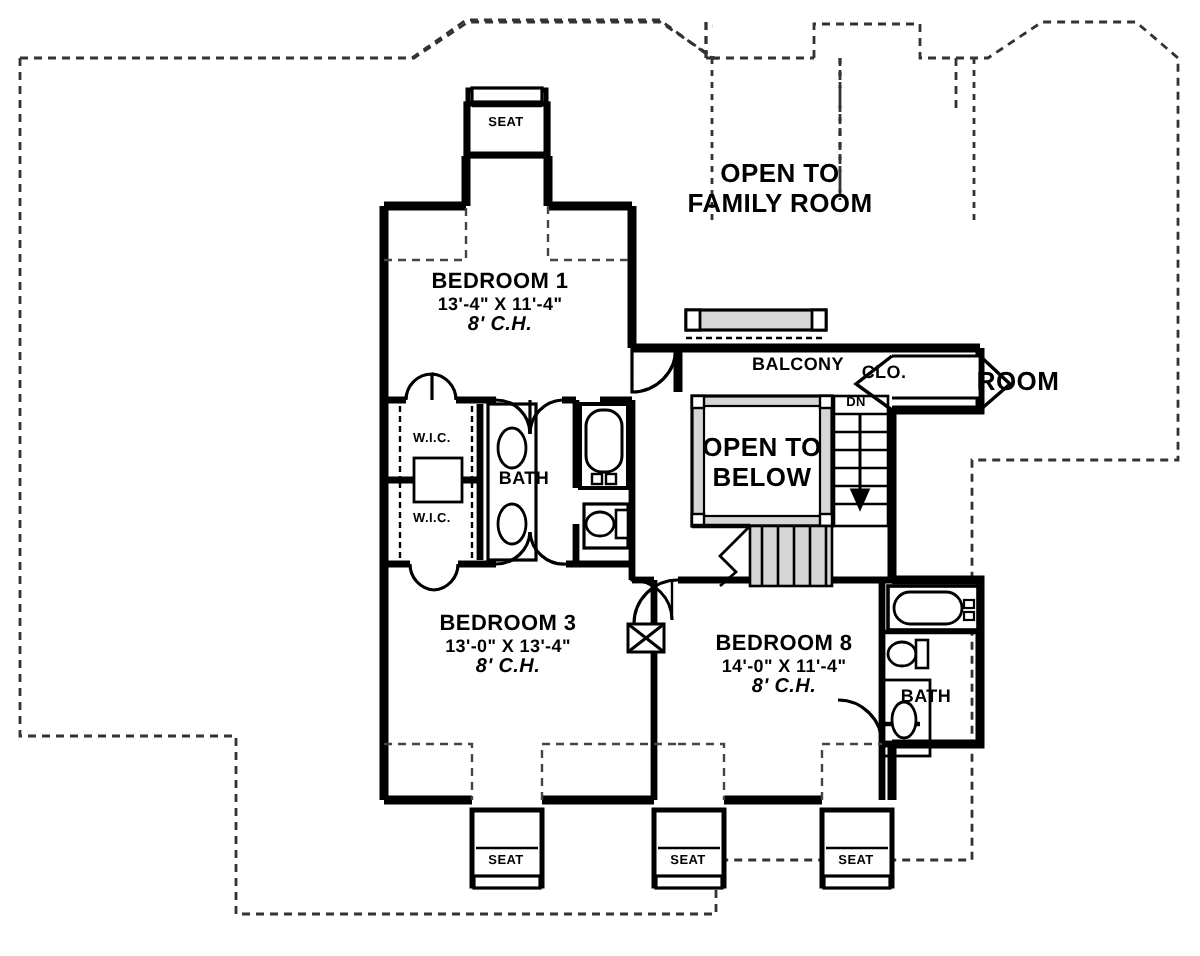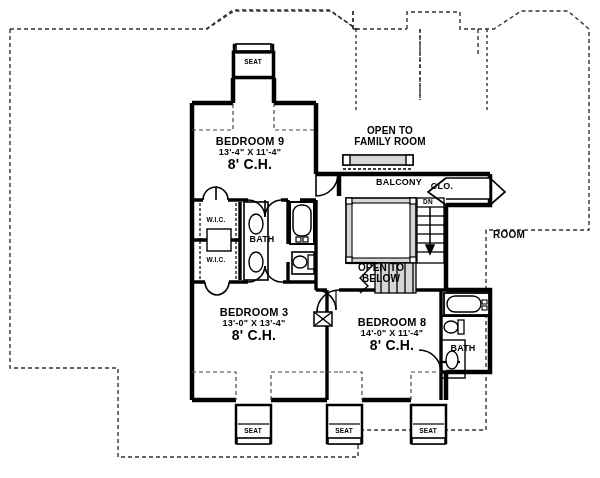--- a/index.html
+++ b/index.html
@@ -25,22 +25,22 @@
     color: #000;
     font-weight: bold;
     text-align: center;
     white-space: nowrap;
     line-height: 1.12;
     letter-spacing: 0.2px;
     transform: translateX(-50%);
   }
   .room-name { font-size: 11px; }
   .room-dim  { font-size: 9px; }
-  .room-ch   { font-size: 14px; }
-  .small-cap { font-size: 10px; margin-top: 45px; }
+  .room-ch   { font-size: 10px; font-style: italic; }
+  .small-cap { font-size: 13px; }
   .mid-cap   { font-size: 9px; }
   .tiny-cap  { font-size: 6.5px; }
   .stack { display:block; }
 </style>
 </head>
 <body>
 
 <div id="plan">
 
   <svg width="600" height="478" viewBox="0 0 600 478">
@@ -278,21 +278,21 @@
       <path d="M 327,372 L 339,372"></path>
     </g>
 
     <g stroke="#000" stroke-width="1.1" fill="#fff">
       <line x1="192" y1="310" x2="192" y2="360" stroke-width="1.6"></line>
     </g>
 
   </svg>
 
   <div class="lbl room-name" style="left:250px; top:135px;">
-    <span class="stack">BEDROOM 9</span>
+    <span class="stack">BEDROOM 1</span>
     <span class="stack room-dim">13'-4" X 11'-4"</span>
     <span class="stack room-ch">8' C.H.</span>
   </div>
 
   <div class="lbl room-name" style="left:254px; top:306px;">
     <span class="stack">BEDROOM 3</span>
     <span class="stack room-dim">13'-0" X 13'-4"</span>
     <span class="stack room-ch">8' C.H.</span>
   </div>
 

